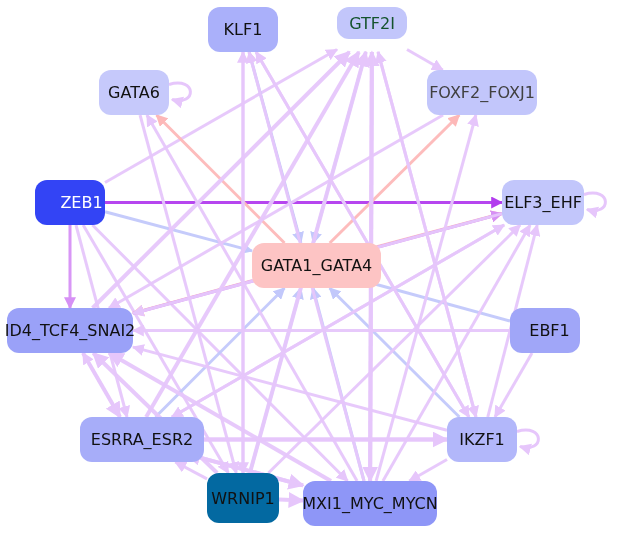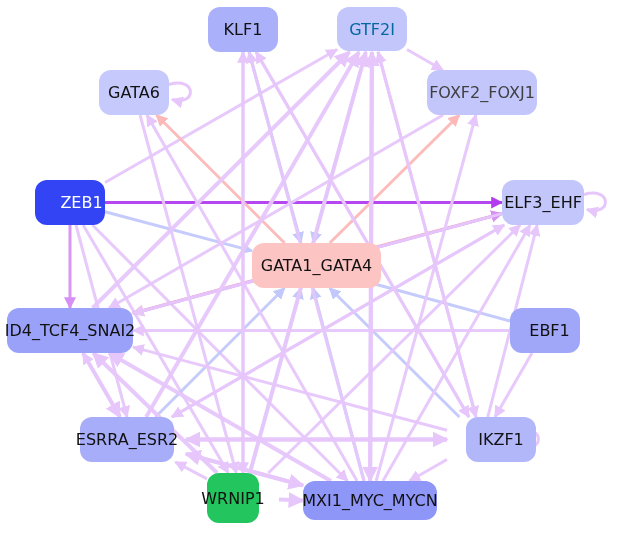--- a/index.html
+++ b/index.html
@@ -99,21 +99,21 @@
         <line x1="504.0759493670886" y1="225" x2="171.9240506329114" y2="417" stroke="#e6c6fb" stroke-width="3" stroke-opacity="0.95" marker-end="url(#arrow-light_purple)"></line>
         <line x1="140.04808877928483" y1="115" x2="236.2799013563502" y2="473" stroke="#e6c6fb" stroke-width="3" stroke-opacity="0.95" marker-end="url(#arrow-light_purple)"></line>
         <line x1="443.0504201680672" y1="115" x2="108.94957983193277" y2="308" stroke="#e6c6fb" stroke-width="3" stroke-opacity="0.95" marker-end="url(#arrow-light_purple)"></line>
         <line x1="75.98101265822785" y1="225" x2="127.01898734177215" y2="417" stroke="#e6c6fb" stroke-width="3" stroke-opacity="0.95" marker-end="url(#arrow-light_purple)"></line>
       </g>
   </svg>
   <div id="node-layer">
       <div class="node" style="left: 208px; top: 7px; width: 70px; height: 45px; background: rgb(170, 176, 250); color: rgb(17, 17, 17);">
         <span>KLF1</span>
       </div>
-      <div class="node" style="left: 337px; top: 7px; width: 70px; height: 44px; background: rgb(194, 198, 251); color: #0369a1;">
+      <div class="node" style="left: 337px; top: 7px; width: 70px; height: 32px; background: rgb(194, 198, 251); color: #14532d;">
         <span>GTF2I</span>
       </div>
       <div class="node" style="left: 99px; top: 70px; width: 70px; height: 45px; background: rgb(198, 201, 251); color: rgb(17, 17, 17);">
         <span>GATA6</span>
       </div>
       <div class="node" style="left: 427px; top: 70px; width: 110px; height: 45px; background: rgb(194, 198, 251); color: #404040;">
         <span>FOXF2_FOXJ1</span>
       </div>
       <div class="node" style="left: 35px; top: 180px; width: 70px; height: 45px; background: rgb(51, 68, 245); color: rgb(255, 255, 255); padding-left: 23px;">
         <span>ZEB1</span>
@@ -123,26 +123,26 @@
       </div>
       <div class="node" style="left: 252px; top: 243px; width: 129px; height: 45px; background: rgb(253, 196, 196); color: rgb(17, 17, 17); text-align: right;">
         <span>GATA1_GATA4</span>
       </div>
       <div class="node" style="left: 7px; top: 308px; width: 126px; height: 45px; background: rgb(154, 161, 248); color: rgb(17, 17, 17);">
         <span>ID4_TCF4_SNAI2</span>
       </div>
       <div class="node" style="left: 510px; top: 308px; width: 70px; height: 45px; background: rgb(160, 166, 248); color: rgb(17, 17, 17); padding-left: 9px;">
         <span>EBF1</span>
       </div>
-      <div class="node" style="left: 80px; top: 417px; width: 94px; height: 45px; background: rgb(167, 173, 249); color: rgb(17, 17, 17); align-items: center;">
+      <div class="node" style="left: 80px; top: 417px; width: 124px; height: 45px; background: rgb(167, 173, 249); color: rgb(17, 17, 17); align-items: center;">
         <span>ESRRA_ESR2</span>
       </div>
-      <div class="node" style="left: 447px; top: 417px; width: 70px; height: 45px; background: rgb(178, 183, 250); color: rgb(17, 17, 17); margin-left: 19px;">
+      <div class="node" style="left: 447px; top: 417px; width: 70px; height: 45px; background: rgb(178, 183, 250); color: rgb(17, 17, 17);">
         <span>IKZF1</span>
       </div>
-      <div class="node" style="left: 207px; top: 473px; width: 52px; height: 50px; background: #22c55e; color: rgb(17, 17, 17);">
+      <div class="node" style="left: 207px; top: 473px; width: 72px; height: 50px; background: #0369a1; color: rgb(17, 17, 17);">
         <span>WRNIP1</span>
       </div>
-      <div class="node" style="left: 303px; top: 481px; width: 134px; height: 39px; background: rgb(142, 150, 247); color: rgb(17, 17, 17);">
+      <div class="node" style="left: 303px; top: 481px; width: 134px; height: 45px; background: rgb(142, 150, 247); color: rgb(17, 17, 17);">
         <span>MXI1_MYC_MYCN</span>
       </div>
     </div>
 </div>
 
 </body></html>

